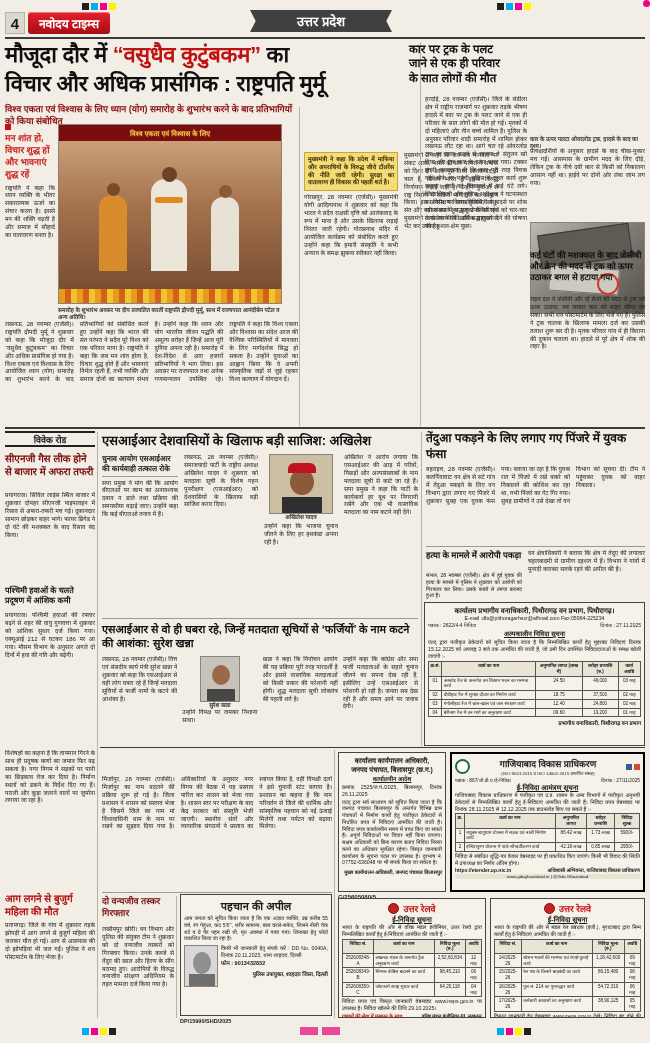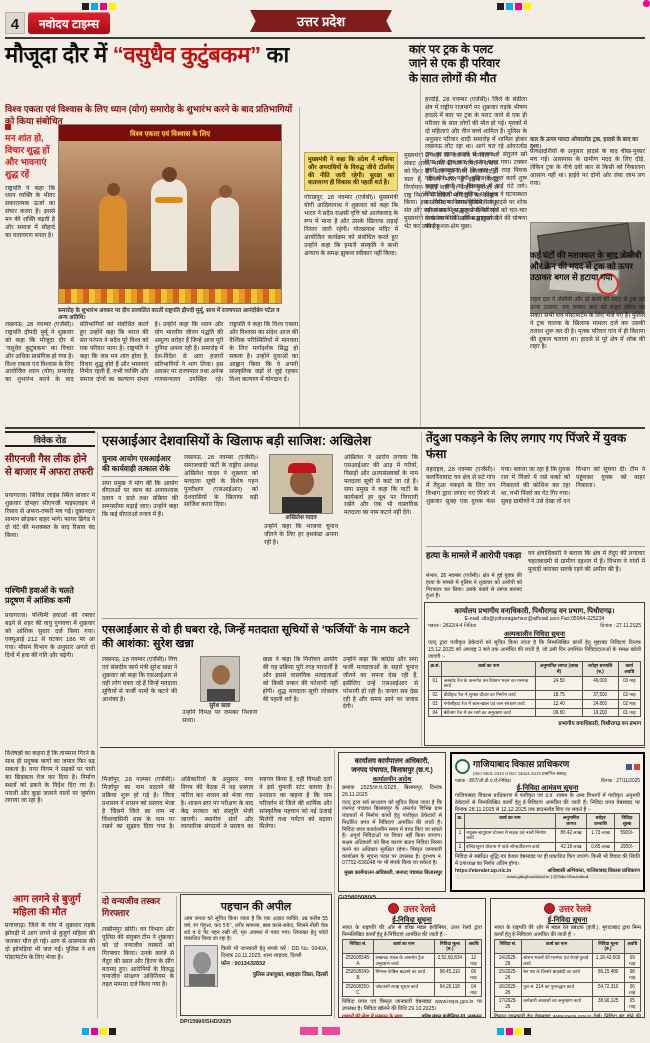--- a/index.html
+++ b/index.html
@@ -16,21 +16,21 @@
   .maroon { color:#8a1212; }
   .red { color:#bf1313; }
   .h-lead { font-size:22px; font-weight:700; line-height:1.2; color:#0f0f0f; letter-spacing:-0.3px; }
   .h-mid { font-weight:700; color:#111; }
   .rule { background:#3c3c3c; }
   .vrule { background:#b7b2a8; width:1px; }
   .cols4 { column-count:4; column-gap:6px; }
   .cols3 { column-count:3; column-gap:6px; }
   .regset { display:flex; gap:2px; }
   .regset span { width:7px; height:7px; display:block; }
-  .ribbon { background:#7f1d1d; color:#fff; font-weight:700; font-size:13px;
+  .ribbon { background:#404040; color:#fff; font-weight:700; font-size:13px;
             display:flex; align-items:center; justify-content:center;
             clip-path:polygon(0 0,100% 0,96% 50%,100% 100%,0 100%,4% 50%); }
   .logo { background:linear-gradient(180deg,#e6212b,#a60d15); border-radius:3px;
           color:#fff; font-weight:700; font-size:12px; display:flex; align-items:center;
           justify-content:center; box-shadow:inset 0 1px 0 rgba(255,255,255,.4); }
   .pageno { background:#dcd7cd; font-weight:700; font-size:15px; display:flex;
             align-items:center; justify-content:center; border:1px solid #b9b3a7; }
   .dateline { font-size:9px; font-weight:700; color:#222; text-align:right; }
   .dateline .sep::before { content:"●"; color:#c21313; font-size:7px; margin:0 4px; position:relative; top:-1px; }
   .notice { border:1px solid #444; background:#f6f2ea; padding:3px; overflow:hidden; }
@@ -62,20 +62,21 @@
   <div class="abs" style="left:643px; top:0; width:7px; height:7px; border-radius:50%; background:#ec008c;"></div>
 
   <div class="abs pageno" style="left:5px; top:12px; width:20px; height:22px;">4</div>
   <div class="abs logo" style="left:28px; top:12px; width:82px; height:22px;">नवोदय टाइम्स</div>
   <div class="abs ribbon" style="left:250px; top:10px; width:142px; height:22px;">उत्तर प्रदेश</div>
   <div class="abs rule" style="left:5px; top:37px; width:640px; height:2px;"></div>
 
   <div class="abs h-lead" style="left:5px; top:42px; width:414px; height:28px;">
     <span>मौजूदा दौर में </span><span class="red">“वसुधैव कुटुंबकम”</span><span> का</span>
   </div>
+  <div class="abs h-lead" style="left:5px; top:71px; width:414px; height:28px;">विचार और अधिक प्रासंगिक : राष्ट्रपति मुर्मू</div>
   <div class="abs bold maroon" style="left:5px; top:103px; width:295px; font-size:9px; line-height:1.35;">विश्व एकता एवं विश्वास के लिए ध्यान (योग) समारोह के शुभारंभ करने के बाद प्रतिभागियों को किया संबोधित</div>
 
   <div class="abs" style="left:5px; top:124px; width:50px; height:194px; overflow:hidden;">
     <div style="width:6px;height:6px;background:#c21313;margin-bottom:2px;"></div>
     <div class="bold" style="font-size:9px; line-height:1.35; color:#c22;">मन शांत हो, विचार शुद्ध हों और भावनाएं शुद्ध रहें</div>
     <div class="b6" style="margin-top:4px;">राष्ट्रपति ने कहा कि ध्यान व्यक्ति के भीतर सकारात्मक ऊर्जा का संचार करता है। इससे मन की शक्ति बढ़ती है और समाज में सौहार्द का वातावरण बनता है।</div>
   </div>
 
   <div class="abs photo-frame" style="left:58px; top:124px; width:224px; height:180px;">
     <div style="height:16px; background:#7a0d0d; color:#ffd24a; font-size:7px; font-weight:700; display:flex; align-items:center; justify-content:center;">विश्व एकता एवं विश्वास के लिए</div>
@@ -120,21 +121,21 @@
 
   <div class="abs rule" style="left:5px; top:427px; width:640px; height:1.5px;"></div>
 
   <div class="abs vrule" style="left:97px; top:432px; height:586px;"></div>
   <div class="abs center bold" style="left:5px; top:431px; width:90px; height:16px; font-size:9px; border-top:2px solid #222; border-bottom:2px solid #222; line-height:14px;">विवेक रोड</div>
   <div class="abs bold" style="left:5px; top:452px; width:90px; font-size:10px; line-height:1.3; color:#7a1212;">सीएनजी गैस लीक होने से बाजार में अफरा तफरी</div>
   <div class="abs b6" style="left:5px; top:492px; width:90px; height:92px;">प्रयागराज। सिविल लाइंस स्थित बाजार में शुक्रवार दोपहर सीएनजी पाइपलाइन में रिसाव से अफरा-तफरी मच गई। दुकानदार सामान छोड़कर बाहर भागे। फायर ब्रिगेड ने दो घंटे की मशक्कत के बाद रिसाव बंद किया।</div>
   <div class="abs bold" style="left:5px; top:586px; width:90px; font-size:8px; line-height:1.3;">पश्चिमी हवाओं के चलते प्रदूषण में आंशिक कमी</div>
   <div class="abs b6" style="left:5px; top:612px; width:90px; height:132px;">प्रयागराज। पश्चिमी हवाओं की रफ्तार बढ़ने से शहर की वायु गुणवत्ता में शुक्रवार को आंशिक सुधार दर्ज किया गया। एक्यूआई 212 से घटकर 186 पर आ गया। मौसम विभाग के अनुसार अगले दो दिनों में हवा की गति और बढ़ेगी।</div>
   <div class="abs b6" style="left:5px; top:750px; width:90px; height:138px;">विशेषज्ञों का कहना है कि तापमान गिरने के साथ ही प्रदूषक कणों का जमाव फिर बढ़ सकता है। नगर निगम ने सड़कों पर पानी का छिड़काव तेज कर दिया है। निर्माण स्थलों को ढकने के निर्देश दिए गए हैं। पराली और कूड़ा जलाने वालों पर जुर्माना लगाया जा रहा है।</div>
-  <div class="abs bold" style="left:5px; top:892px; width:90px; font-size:10px; line-height:1.3; color:#b11212;margin-left:8px;">आग लगने से बुजुर्ग महिला की मौत</div>
+  <div class="abs bold" style="left:5px; top:892px; width:90px; font-size:10px; line-height:1.3; color:#b11212;">आग लगने से बुजुर्ग महिला की मौत</div>
   <div class="abs b6" style="left:5px; top:922px; width:90px; height:96px;">प्रतापगढ़। जिले के गांव में शुक्रवार तड़के झोपड़ी में आग लगने से बुजुर्ग महिला की जलकर मौत हो गई। आग से आसपास की दो झोपड़ियां भी जल गईं। पुलिस ने शव पोस्टमार्टम के लिए भेजा है।</div>
 
   <div class="abs" style="left:102px; top:454px; width:76px; height:160px; overflow:hidden;">
     <div class="bold" style="font-size:7.5px; line-height:1.3; border-bottom:1px solid #999; padding-bottom:2px;">चुनाव आयोग एसआईआर की कार्यवाही तत्काल रोके</div>
     <div class="b6" style="margin-top:3px;">सपा प्रमुख ने मांग की कि आयोग बीएलओ पर काम का अनावश्यक दबाव न डाले तथा प्रक्रिया की समयसीमा बढ़ाई जाए। उन्होंने कहा कि कई बीएलओ तनाव में हैं।</div>
   </div>
   <div class="abs h-mid" style="left:102px; top:431px; width:316px; font-size:13px;">एसआईआर देशवासियों के खिलाफ बड़ी साजिश: अखिलेश</div>
   <div class="abs" style="left:184px; top:454px; width:234px; height:162px; display:flex; gap:6px;">
     <div class="b6" style="width:74px;">लखनऊ, 28 नवम्बर (एजेंसी)। समाजवादी पार्टी के राष्ट्रीय अध्यक्ष अखिलेश यादव ने शुक्रवार को मतदाता सूची के विशेष गहन पुनरीक्षण (एसआईआर) को देशवासियों के खिलाफ बड़ी साजिश करार दिया।</div>
     <div style="width:74px; overflow:hidden;">
@@ -259,21 +260,21 @@
     <div class="center bold" style="font-size:6px; text-decoration:underline; margin:1px 0;">कार्यालयीन आदेश</div>
     <div class="b55">क्रमांक 2525/ज.पं./2025, बिलासपुर, दिनांक 26.11.2025</div>
     <div class="b55" style="margin-top:1px;">एतद् द्वारा सर्व साधारण को सूचित किया जाता है कि जनपद पंचायत बिलासपुर के अन्तर्गत विभिन्न ग्राम पंचायतों में निर्माण कार्यों हेतु पंजीकृत ठेकेदारों से निर्धारित प्रपत्र में निविदाएं आमंत्रित की जाती हैं। निविदा प्रपत्र कार्यालयीन समय में प्राप्त किए जा सकते हैं। अपूर्ण निविदाओं पर विचार नहीं किया जाएगा। सक्षम अधिकारी को बिना कारण बताए निविदा निरस्त करने का अधिकार सुरक्षित रहेगा। विस्तृत जानकारी कार्यालय के सूचना पटल पर उपलब्ध है। दूरभाष नं. 07752-636048 पर भी संपर्क किया जा सकता है।</div>
     <div class="right bold" style="font-size:5.2px; margin-top:2px;">मुख्य कार्यपालन अधिकारी, जनपद पंचायत बिलासपुर</div>
   </div>
   <div class="abs bold" style="left:338px; top:894px; font-size:6px;">G/25605080/5</div>
 
   <div class="abs notice" style="left:450px; top:752px; width:195px; height:140px; border:2px double #000;">
     <div style="display:flex; align-items:center; gap:3px;">
       <div style="width:15px; height:15px; border-radius:50%; border:2px solid #1b6e3a; background:#fff; flex:none;"></div>
-      <div style="flex:1; ">
+      <div style="flex:1; text-align:center;">
         <div class="bold" style="font-size:9px;">गाजियाबाद विकास प्राधिकरण</div>
         <div style="font-size:4.4px;">(ISO 9001:2015 व ISO 14001:2015 प्रमाणित संस्था)</div>
       </div>
       <div style="display:flex; gap:2px; flex:none;">
         <span style="width:6px;height:6px;background:#3b5998;display:block;"></span>
         <span style="width:6px;height:6px;background:#d34836;display:block;"></span>
       </div>
     </div>
     <div style="display:flex; justify-content:space-between; font-size:4.8px; margin-top:1px;">
       <span>पत्रांक : 867/जी.डी.ए./ई-निविदा</span>

